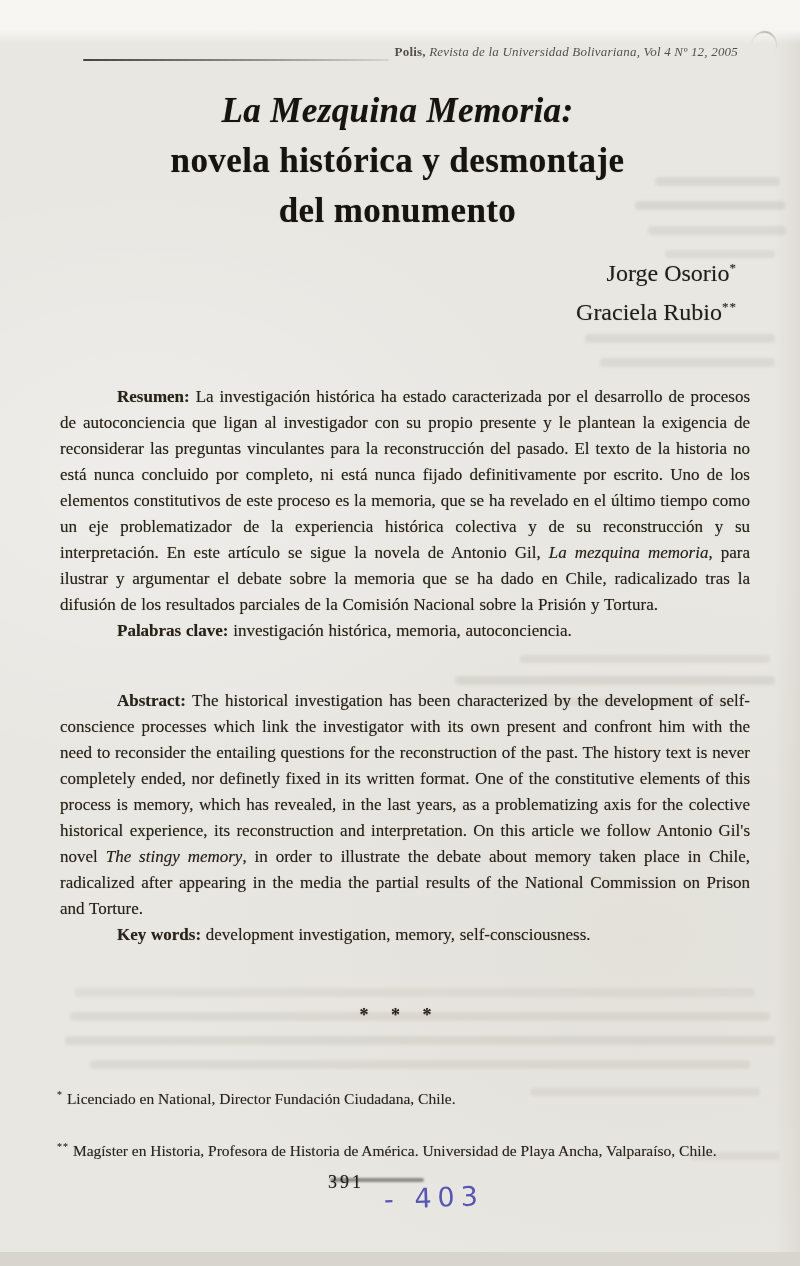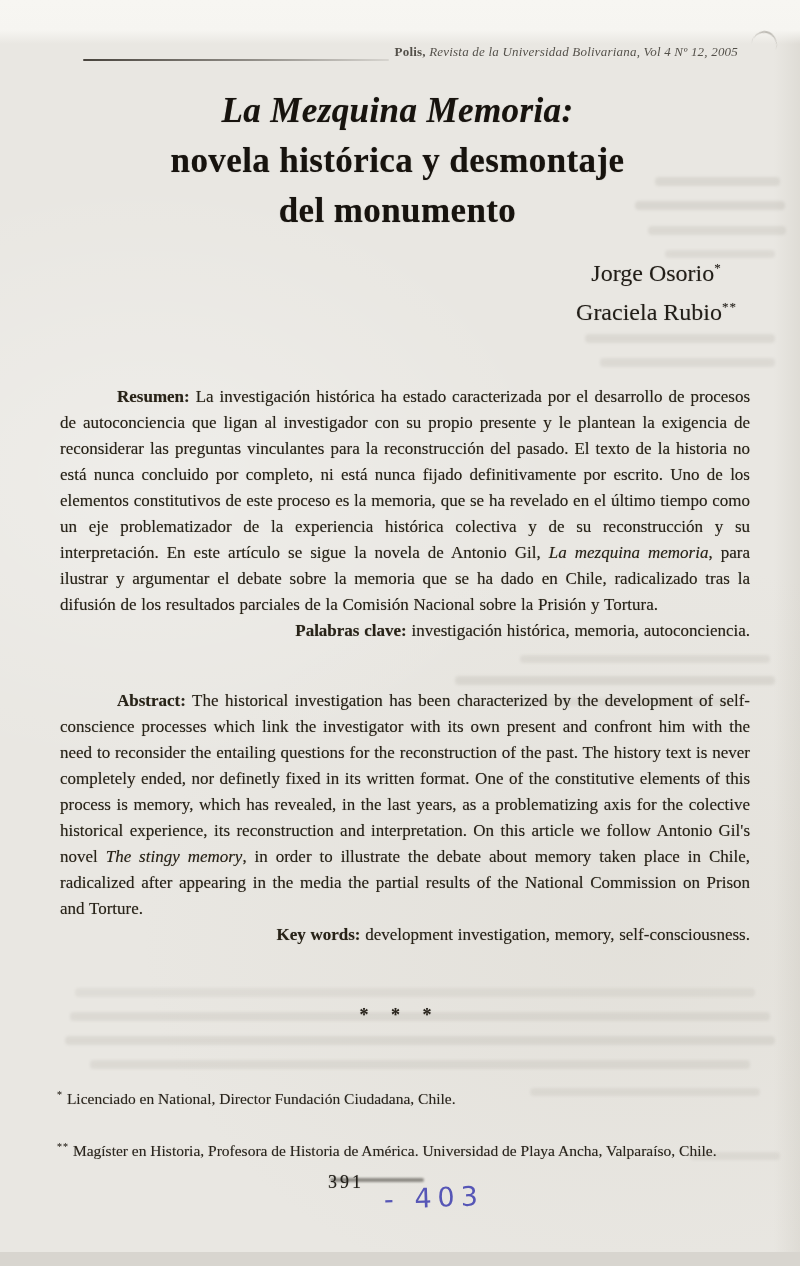--- a/index.html
+++ b/index.html
@@ -34,33 +34,32 @@
     transform: rotate(14deg); opacity: .4; filter: blur(.4px);
   }
   .title-block {
     position: absolute; top: 86px; left: 35px; right: 40px;
     text-align: center; font-weight: bold; font-size: 35px; line-height: 50px;
     color: #17130e; letter-spacing: .4px;
     text-shadow: 0 0 1px rgba(23,19,14,.45);
   }
   .title-line1 { font-style: italic; }
   .authors {
-    position: absolute; top: 251px; right: 63px; text-align: center;
+    position: absolute; top: 251px; right: 63px; text-align: right;
     font-size: 24px; line-height: 34px; color: #221e18;
     text-shadow: 0 0 1px rgba(30,26,20,.35);
   }
   .authors sup { font-size: 13px; letter-spacing: 1px; }
   .text-block { position: absolute; left: 60px; width: 690px; }
   .block-es { top: 384px; font-family: Liberation Serif, serif; }
   .block-en { top: 672px; margin-top: 16px; }
   .para, .kw-line {
     margin: 0; font-size: 17px; line-height: 26px; color: #282318;
     text-indent: 57px; text-shadow: 0 0 0.8px rgba(42,36,26,.45);
     word-spacing: .5px;
-    text-align: right;
   }
   .para { text-align: justify; }
   .lbl { font-weight: bold; }
   .ital { font-style: italic; }
   .separator {
     position: absolute; top: 1005px; left: 0; width: 100%; text-align: center;
     font-size: 18px; font-weight: bold; letter-spacing: 9px; color: #2a251d;
     text-shadow: 0 0 1px rgba(42,37,29,.4);
   }
   .footnotes {

